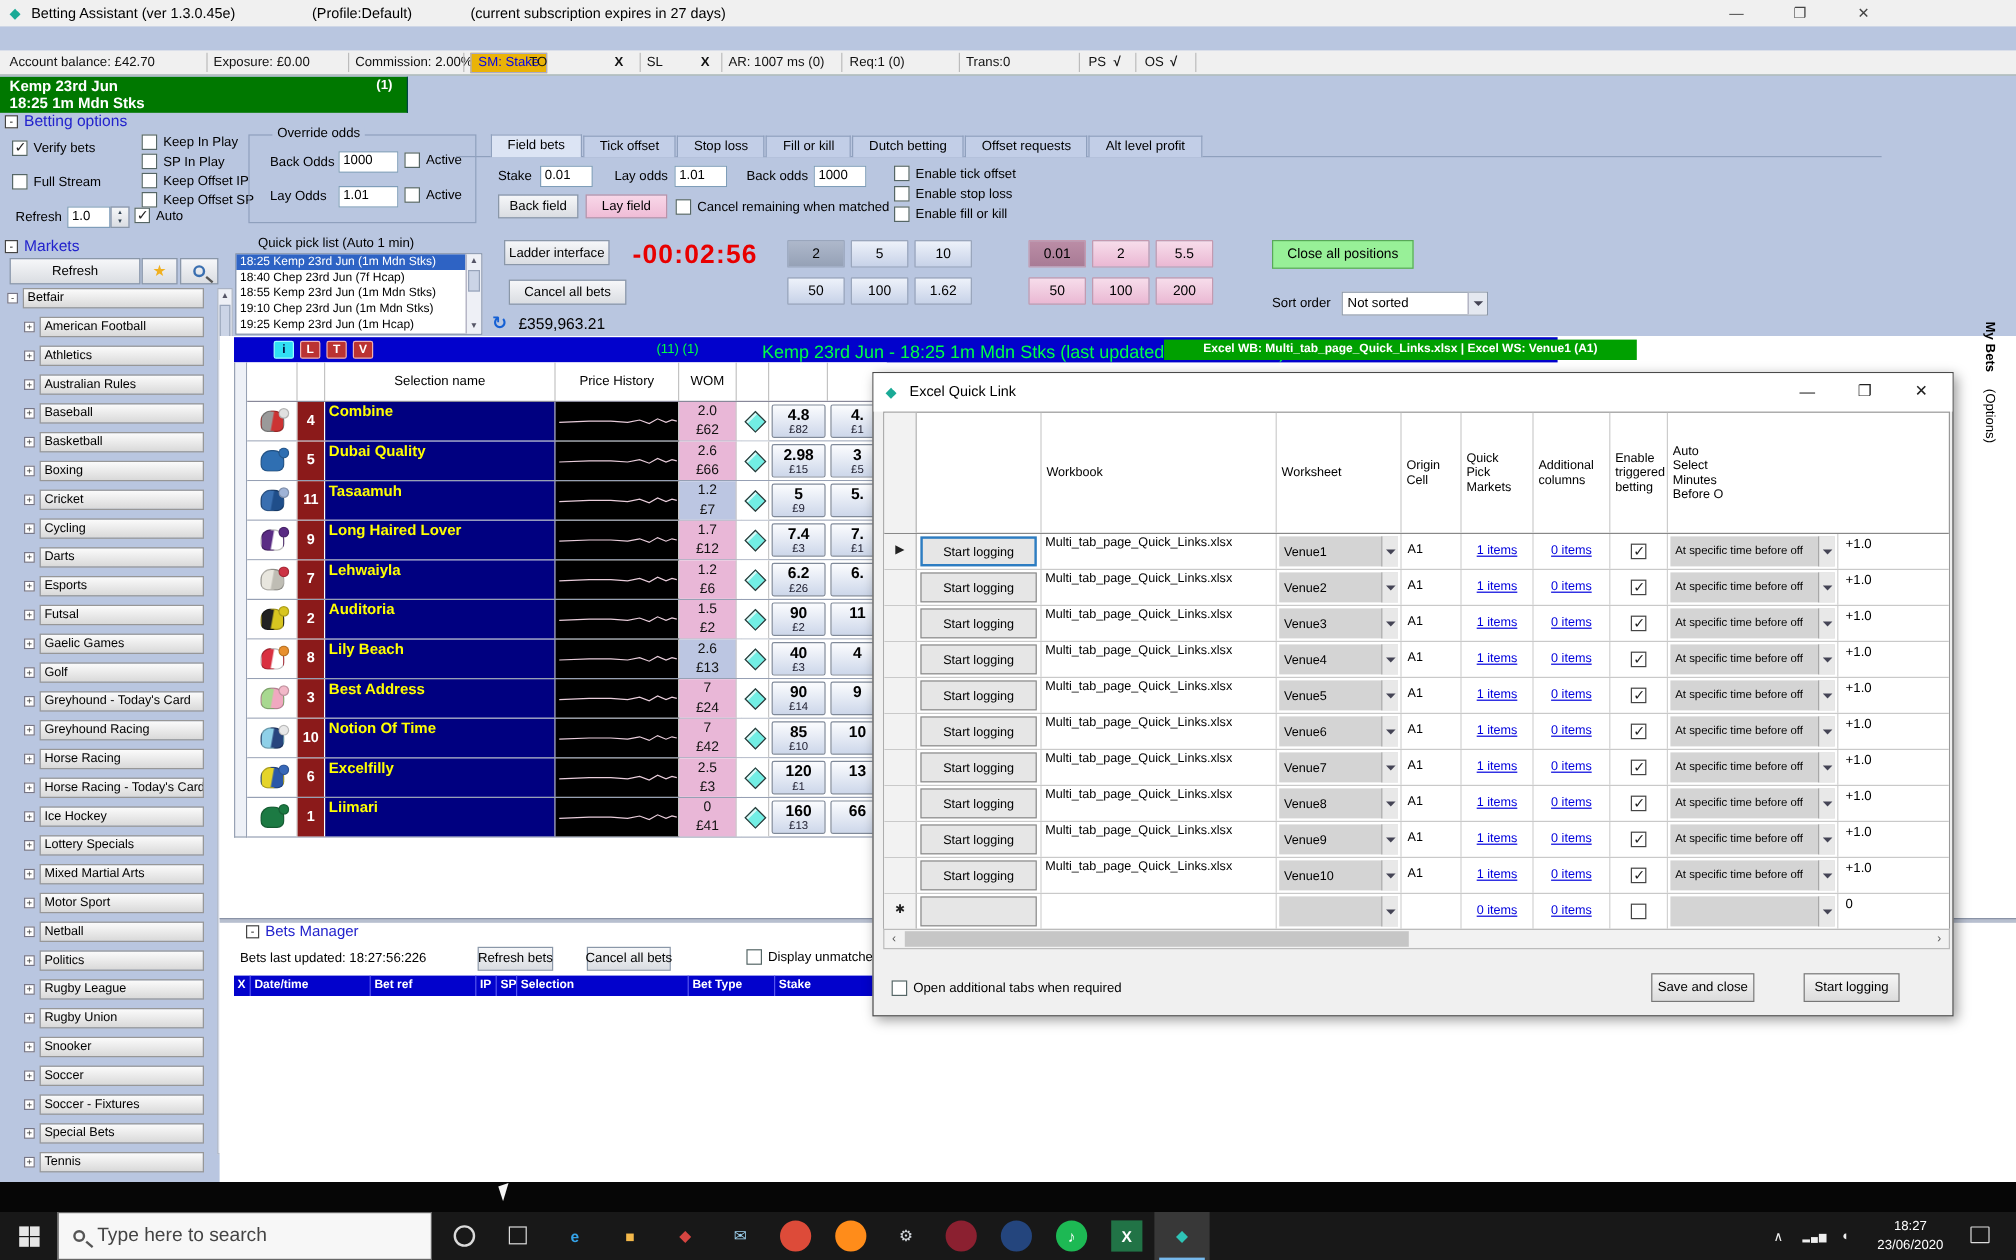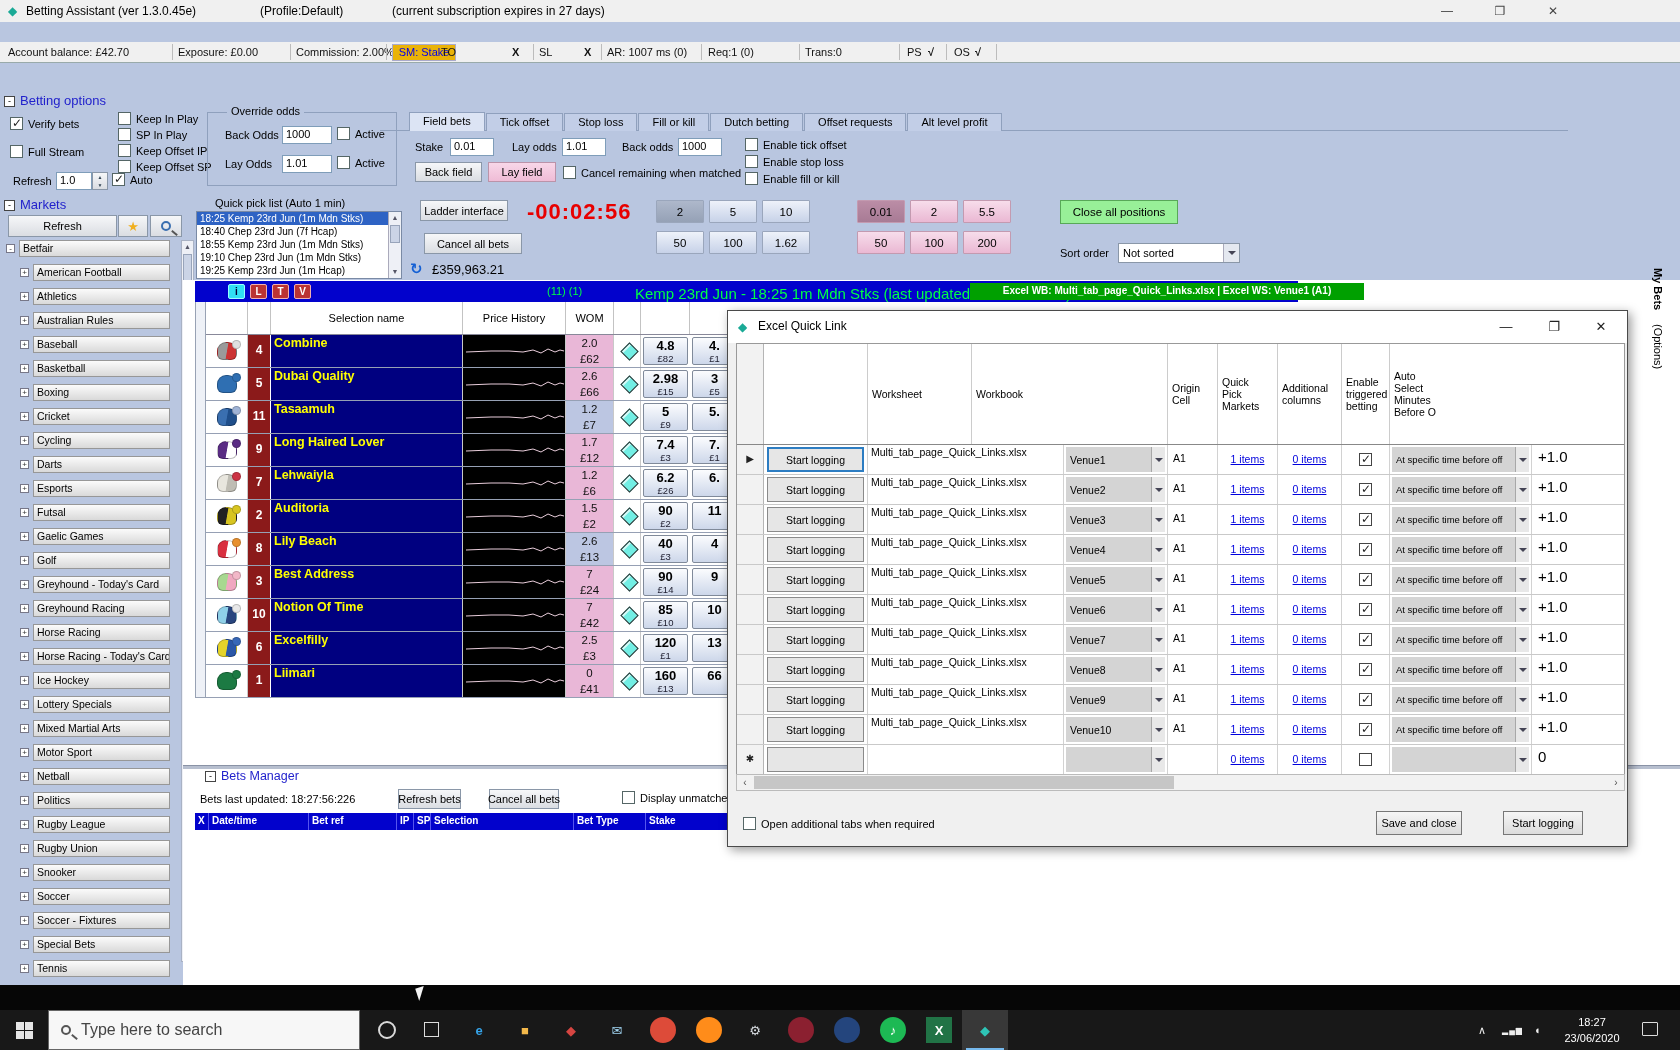--- a/index.html
+++ b/index.html
@@ -137,21 +137,21 @@
   .dc{border-right:1px solid #d2d2d2;height:100%;overflow:hidden}
   .dc0{width:27px;background:#f2f2f2;border-right:1px solid #b5b5b5;text-align:center;font-size:10px;line-height:28px;color:#222}
   .dc1{width:104px}
   .dc2{width:196px;font-size:10.5px;padding:1px 3px}
   .dc3{width:104px}
   .dc4{width:50px;font-size:10.5px;padding:7px 0 0 5px}
   .dc5{width:60px}
   .dc6{width:64px}
   .dc7{width:48px;display:flex;align-items:center;justify-content:center}
   .dc8{width:142px}
-  .dc9{width:88px;font-size:15px;padding:3px 0 0 6px;border-right:none}
+  .dc9{width:88px;font-size:11px;padding:3px 0 0 6px;border-right:none}
   .dbtn{margin:2px 3px;height:25px;background:#e6e6e6;border:1px solid #8a8a8a;font-size:10.5px;display:flex;align-items:center;justify-content:center;white-space:nowrap;overflow:hidden}
   .dbtn.focus{border:2px solid #2d7dc2}
   .dsel{margin:2px;height:25px;background:#d4d4d4;display:flex;align-items:center}
   .dsel .st{flex:1;font-size:10.5px;padding-left:4px;white-space:nowrap;overflow:hidden}
   .dsel.sm .st{font-size:9.5px}
   .darr{width:14px;height:100%;background:#e8e8e8;border-left:1px solid #a8a8a8;display:flex;align-items:center;justify-content:center;flex:0 0 auto}
   .dlink{display:block;color:#0000dd;text-decoration:underline;font-size:10.5px;text-align:center;margin-top:8px;white-space:nowrap}
   .dcheck{width:13px;height:13px;border:1px solid #444;background:#fff;position:relative}
   .dcheck.checked::after{content:"✓";position:absolute;left:1px;top:-2px;font-size:12px;color:#222}
   .dscroll{position:absolute;left:8px;top:463px;width:889px;height:17px;background:#f2f2f2;border:1px solid #bbb}
@@ -224,20 +224,25 @@
     <span style="left:805px">Trans:0</span>
     <div class="ssep" style="left:899px"></div>
     <span style="left:907px">PS</span>
     <span class="greentick" style="left:928px">√</span>
     <div class="ssep" style="left:946px"></div>
     <span style="left:954px">OS</span>
     <span class="greentick" style="left:975px">√</span>
     <div class="ssep" style="left:996px"></div>
   </div>
 
+  <div class="green-box">
+    <div class="l1">Kemp  23rd Jun</div>
+    <div class="cnt">(1)</div>
+    <div class="l2">18:25 1m Mdn Stks</div>
+  </div>
 
   <div class="collapse" style="left:4px;top:96px">-</div>
   <div class="grouptitle" style="left:20px;top:93px">Betting options</div>
   <div class="cb" style="left:10px;top:117px">
       <span class="box checked"></span>
       <span>Verify bets</span>
     </div>
   <div class="cb" style="left:10px;top:145px">
       <span class="box"></span>
       <span>Full Stream</span>
@@ -1003,22 +1008,22 @@
       <span class="ico">◆</span>
       <span class="txt">Excel Quick Link</span>
       <div class="dwb" style="left:756px">—</div>
       <div class="dwb" style="left:804px">❐</div>
       <div class="dwb" style="left:851px">✕</div>
     </div>
     <div class="dtable">
       <div class="dhead">
         <div class="dh" style="width:27px;background:#f2f2f2;border-right:1px solid #b5b5b5"></div>
         <div class="dh" style="width:104px"></div>
+        <div class="dh" style="width:196px">Workbook</div>
         <div class="dh" style="width:104px">Worksheet</div>
-        <div class="dh" style="width:196px">Workbook</div>
         <div class="dh" style="width:50px">Origin
 Cell</div>
         <div class="dh" style="width:60px">Quick
 Pick
 Markets</div>
         <div class="dh" style="width:64px">Additional
 columns</div>
         <div class="dh" style="width:48px">Enable
 triggered
 betting</div>

